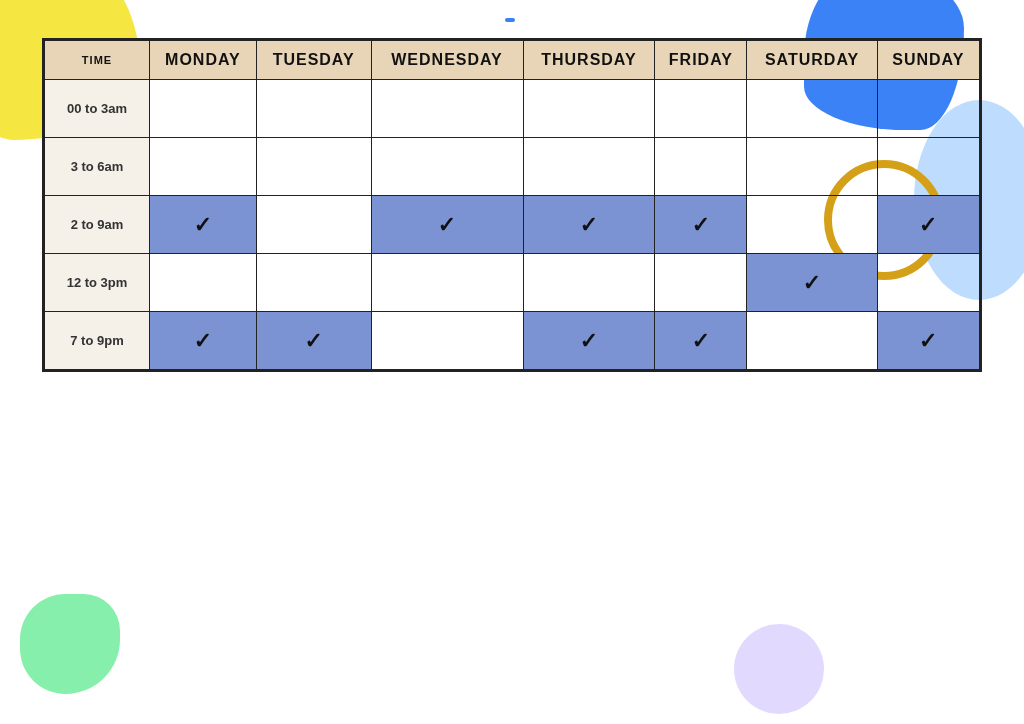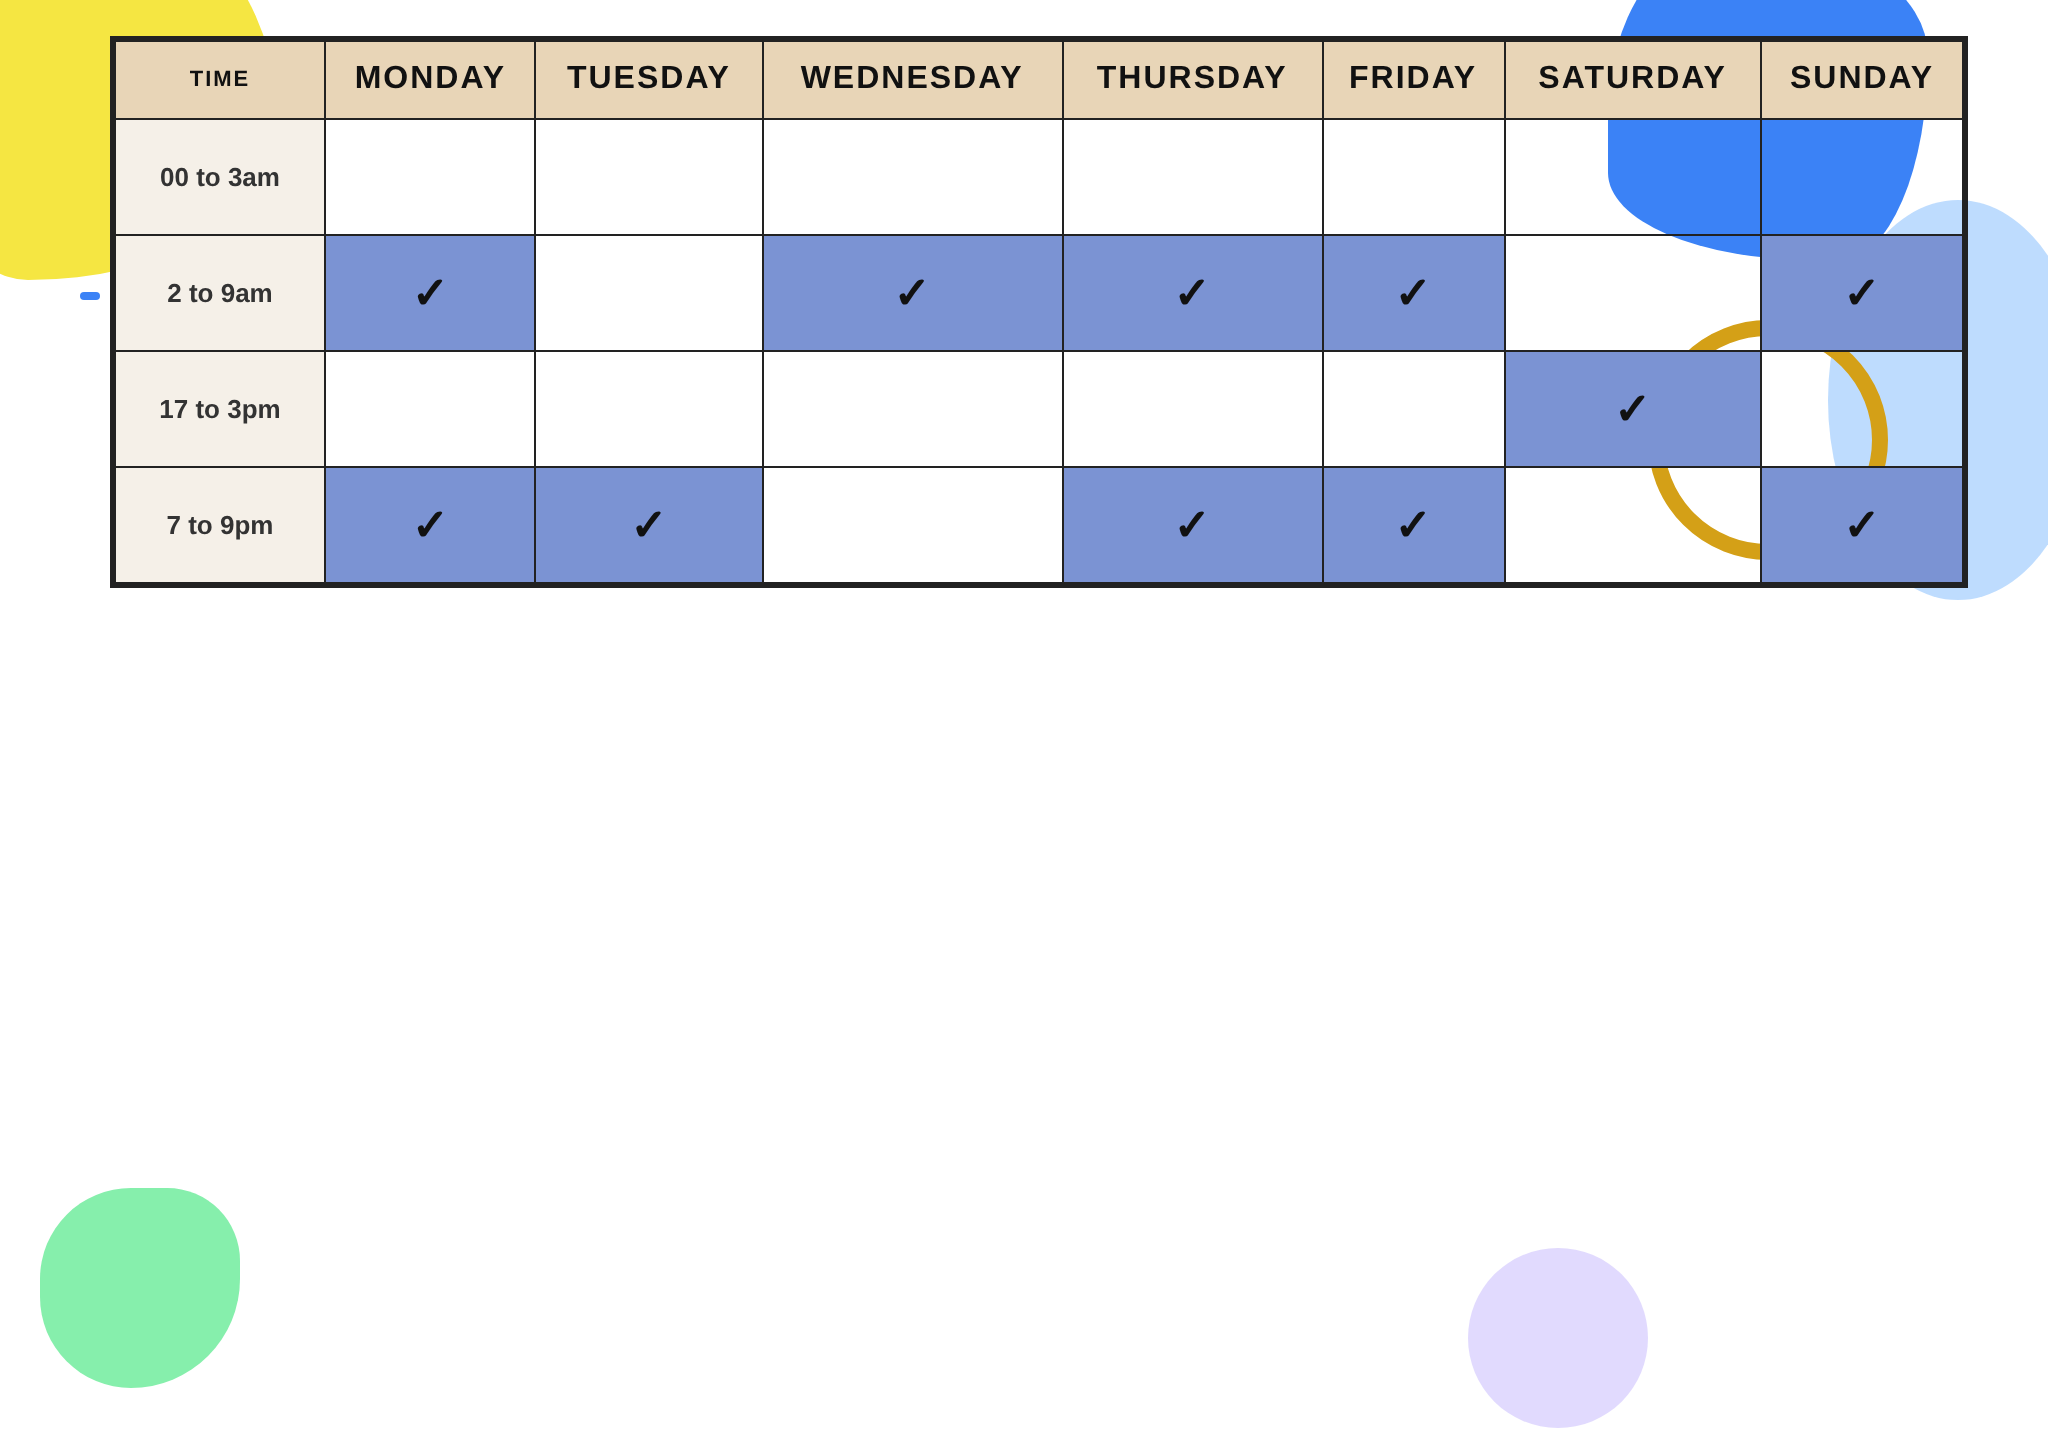--- a/index.html
+++ b/index.html
@@ -56,21 +56,21 @@
       background: #c4b5fd;
       bottom: 10px; right: 200px;
       border-radius: 50%;
       opacity: 0.5;
     }
 
     .page-content {
       position: relative;
       z-index: 1;
       display: flex;
-      flex-direction: row;
+      flex-direction: column;
       align-items: center;
       padding: 18px 40px 20px;
     }
 
     .header {
       display: flex;
       flex-direction: column;
       align-items: center;
       margin-bottom: 12px;
     }
@@ -204,31 +204,41 @@
             <td>00 to 3am</td>
             <td></td>
             <td></td>
             <td></td>
             <td></td>
             <td></td>
             <td></td>
             <td></td>
           </tr>
           <tr>
+            <td>3 to 6am</td>
+            <td></td>
+            <td></td>
+            <td></td>
+            <td></td>
+            <td></td>
+            <td></td>
+            <td></td>
+          </tr>
+          <tr>
             <td>2 to 9am</td>
             <td class="highlighted"><span class="checkmark">✓</span></td>
             <td></td>
             <td class="highlighted"><span class="checkmark">✓</span></td>
             <td class="highlighted"><span class="checkmark">✓</span></td>
             <td class="highlighted"><span class="checkmark">✓</span></td>
             <td></td>
             <td class="highlighted"><span class="checkmark">✓</span></td>
           </tr>
           <tr>
-            <td>17 to 3pm</td>
+            <td>12 to 3pm</td>
             <td></td>
             <td></td>
             <td></td>
             <td></td>
             <td></td>
             <td class="highlighted"><span class="checkmark">✓</span></td>
             <td></td>
           </tr>
           <tr>
             <td>7 to 9pm</td>

